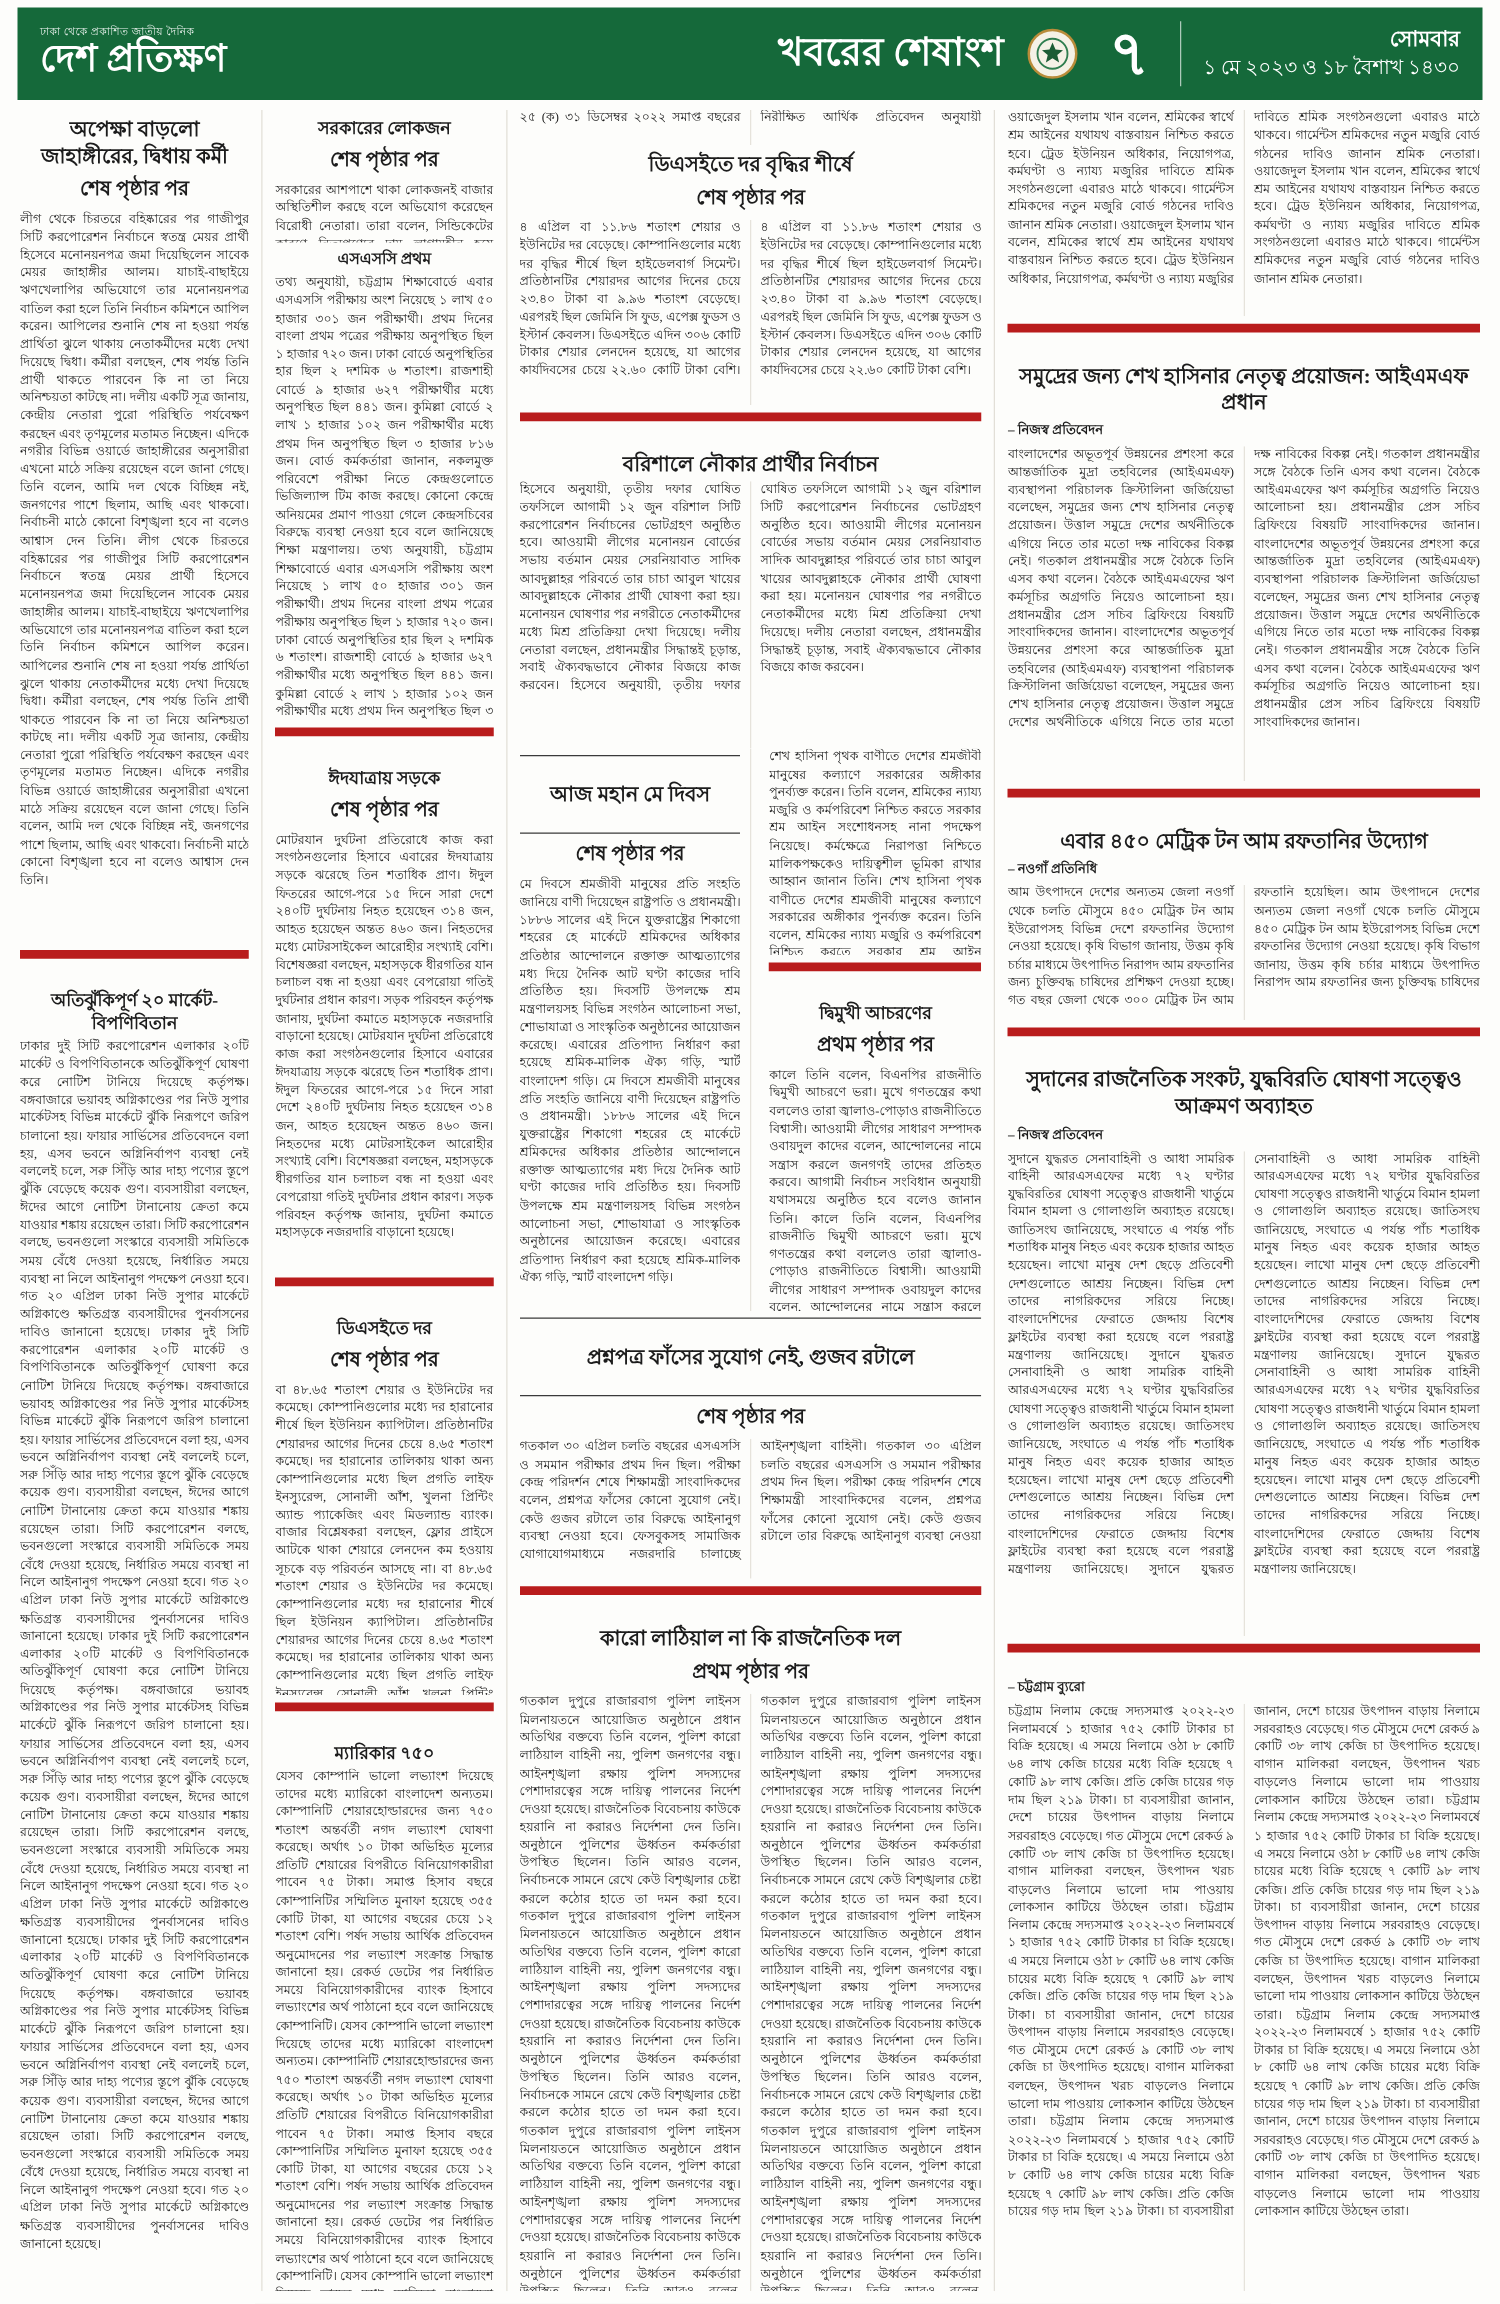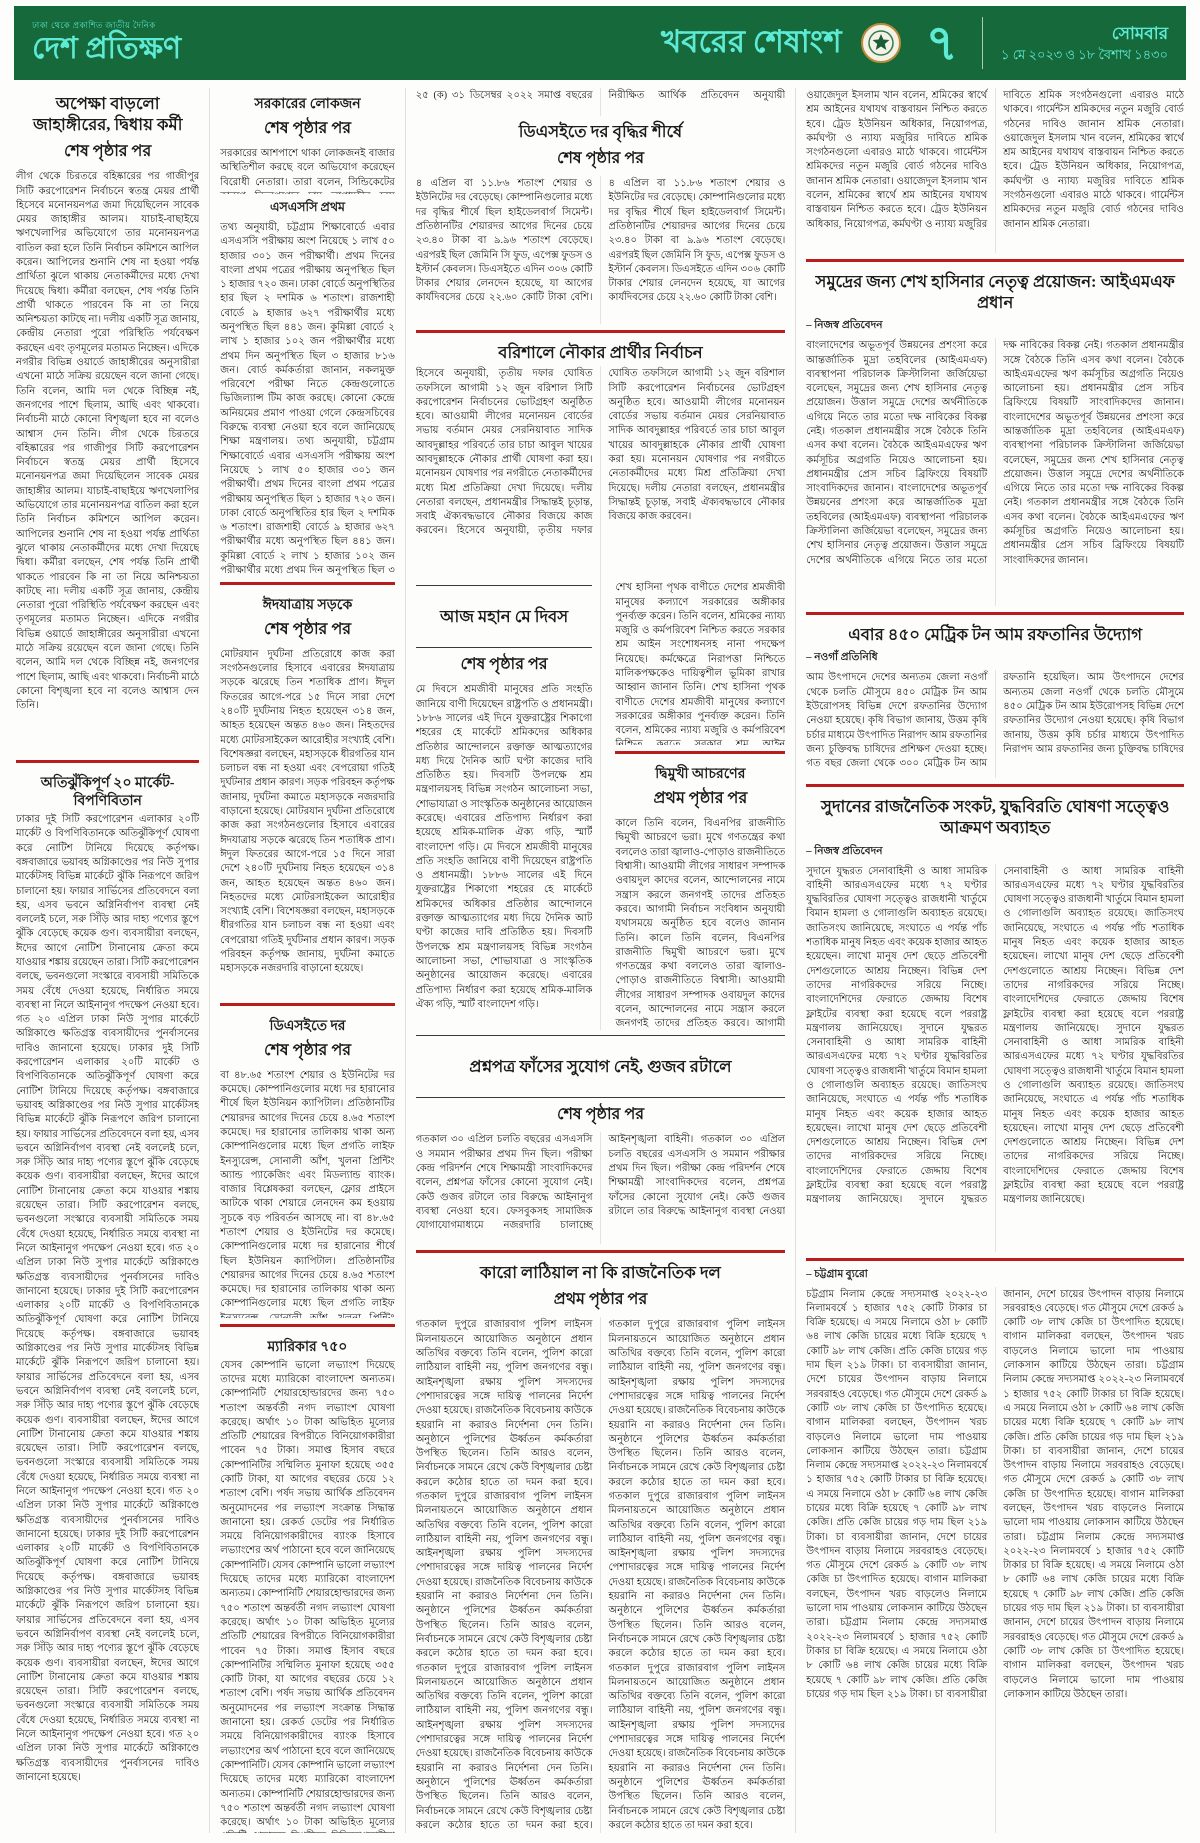--- a/index.html
+++ b/index.html
@@ -6,55 +6,55 @@
   html,body { width:1200px; }
   body {
     width:1200px; height:1843px; background:#f2f0ea;
     font-family:"Liberation Serif","DejaVu Serif",serif;
     color:#1c1c1c; overflow:hidden;
   }
   .page { width:1200px; height:1843px; background:#fdfdfb; padding:6px 14px 8px; overflow:hidden; }
 
   
   .masthead {
-    height:74px; background:#15693a; color:#5eead4;
+    height:74px; background:#15693a; color:#ffffff;
     display:flex; align-items:center; padding:0 18px; gap:18px;
   }
   .logo-block { display:flex; flex-direction:column; line-height:1.15; }
   .tagline { font-size:8.5px; letter-spacing:.4px; opacity:.9; }
   .logo-text { font-size:30px; font-weight:bold; }
   .mast-spacer { flex:1; }
   .section-title { font-size:31px; font-weight:bold; white-space:nowrap; }
   .emblem { width:42px; height:42px; display:flex; align-items:center; justify-content:center; }
   .page-number { font-size:50px; font-weight:bold; line-height:1; padding:0 6px; }
   .mast-divider { width:1px; height:52px; background:rgba(255,255,255,.65); }
   .date-block { display:flex; flex-direction:column; align-items:flex-end; line-height:1.35;text-align:right; }
   .day { font-size:17px; font-weight:bold; }
-  .date { font-size:13px; }
+  .date { font-size:16px; }
 
   
   .content {
     margin-top:8px; height:1745px; overflow:hidden;
     display:grid; grid-template-columns:1fr 1fr 2fr 2fr;
   }
   .block { height:100%; overflow:hidden; padding:0 10px; display:flex; flex-direction:column; }
   .block + .block { border-left:1px solid #e2dfd7; }
   .block:first-child { padding-left:2px;justify-content:space-between; }
   .block:last-child { padding-right:2px; }
 
   .headline { font-size:16.5px; font-weight:bold; text-align:center; line-height:1.28; margin:5px 0 3px; }
   .headline.small { font-size:14px; margin:7px 0 2px; }
   .cont { text-align:center; font-weight:bold; font-size:16px; margin-bottom:4px; }
   .subhead { text-align:center; font-weight:bold; font-size:12.5px; margin:4px 0 2px; }
   .byline { font-size:10.5px; font-weight:bold; margin:1px 0 4px; }
   .body-text { font-size:10px; line-height:1.43; text-align:justify; overflow:hidden; }
   .twocol { columns:2; column-gap:16px; column-rule:1px solid #e6e3db; }
   .fill { flex:1; overflow:hidden; }
   .ruled { border-top:1.5px solid #3a3a3a; border-bottom:1.5px solid #3a3a3a; padding:20px 0; margin:5px 0 3px; }
-  .rule-top { border-top:3px solid #b91c1c; margin-top:6px; padding-top:4px; }
+  .rule-top { border-top:7px solid #b91c1c; margin-top:6px; padding-top:19px; }
 
   .midsplit { display:grid; grid-template-columns:1fr 1fr; gap:0 16px; height:450px; overflow:hidden; }
   .midcell { display:flex; flex-direction:column; overflow:hidden; height:100%; }
   .midcell + .midcell { border-left:1px solid #e6e3db; padding-left:14px; margin-left:-8px; }
   .story { display:flex; flex-direction:column; overflow:hidden; }
 </style>
 </head>
 <body>
 
 <div class="page">

